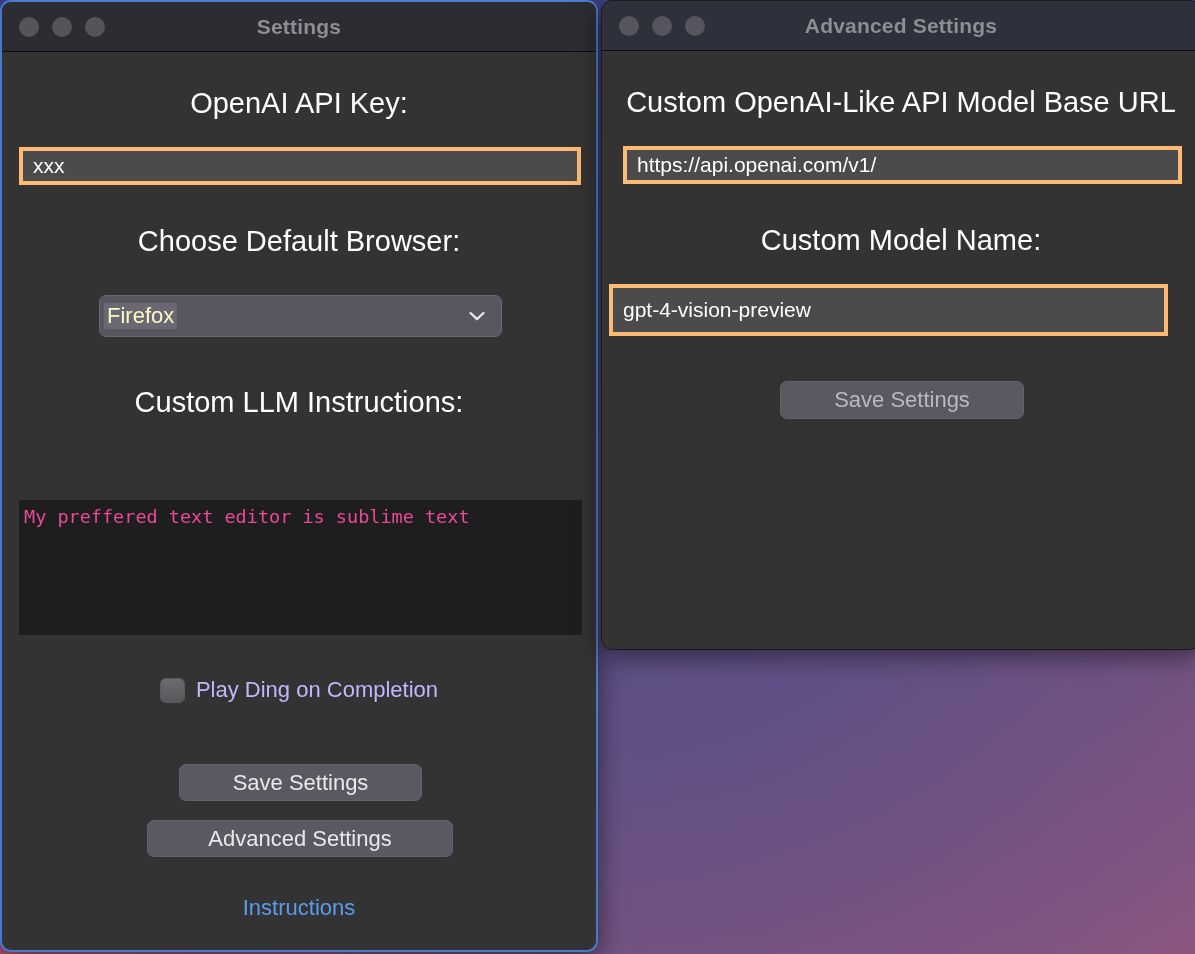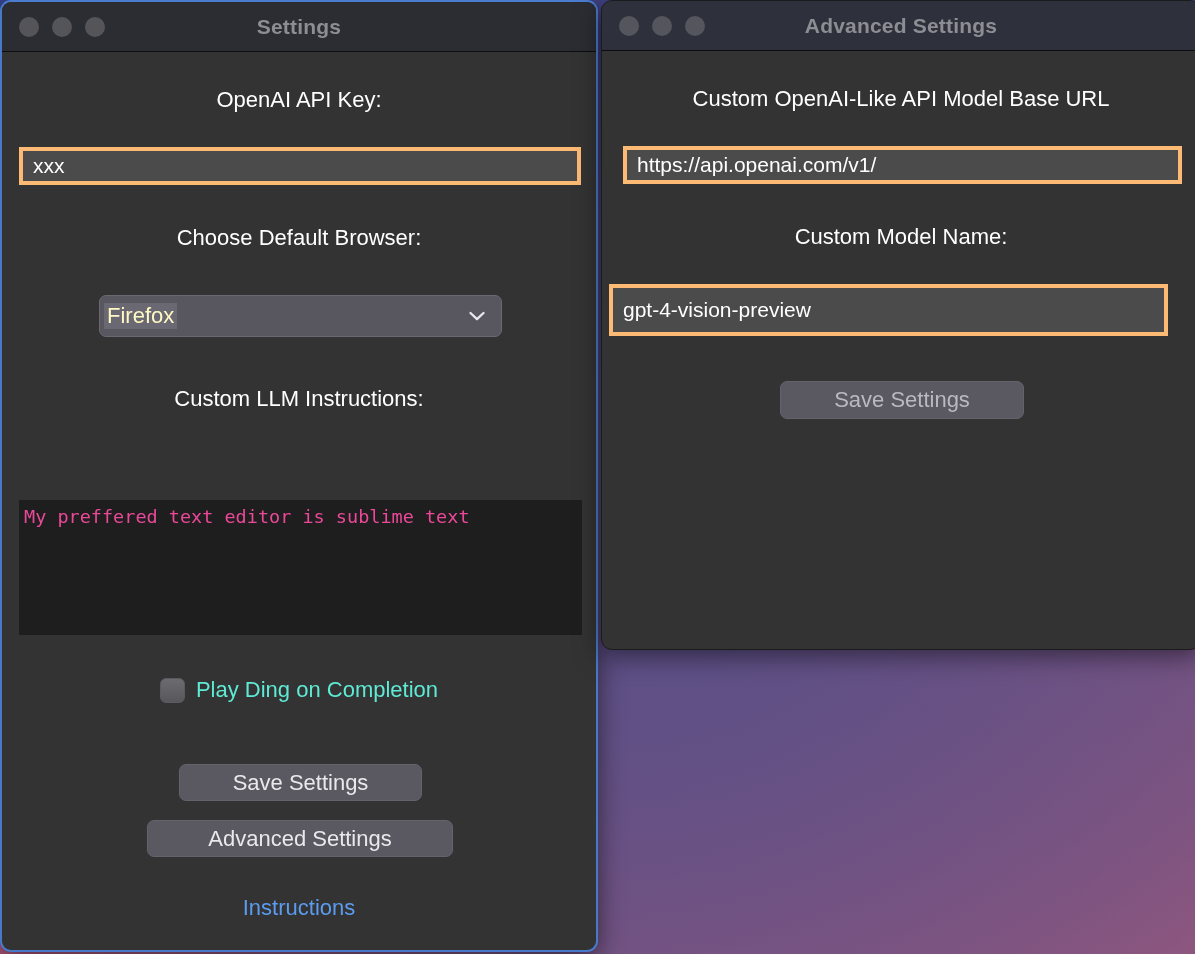--- a/index.html
+++ b/index.html
@@ -59,21 +59,21 @@
     border-radius: 11px;
     border: 2px solid #4878c8;
     border-top-color: #4b7ccf;
     box-shadow: 0 6px 26px rgba(0,0,0,0.55);
   }
   #settings-window .titlebar { background: #2c2d33; }
 
   .field-label {
     text-align: center;
     color: #ffffff;
-    font-size: 22px;
+    font-size: 29px;
   }
   .text-input {
     background: #4b4b4b;
     border: 4px solid #fdba74;
     color: #ffffff;
     font-size: 21px;
     padding: 4px 10px;
     display: flex;
     align-items: center;
     overflow: hidden;
@@ -138,21 +138,21 @@
     justify-content: center;
     gap: 11px;
   }
   .checkbox {
     width: 25px; height: 25px;
     border-radius: 6px;
     background: linear-gradient(180deg, #6b6b70 0%, #57575c 100%);
     border: 1px solid #5a5a60;
     flex: 0 0 auto;
   }
-  #ding-label { color: #5eead4; font-size: 22px; }
+  #ding-label { color: #c4b5fd; font-size: 22px; }
 
   .btn {
     position: absolute;
     background: #5a5861;
     border: 1px solid #64626b;
     border-radius: 7px;
     color: #e9e9ec;
     font-size: 22px;
     display: flex;
     align-items: center;

